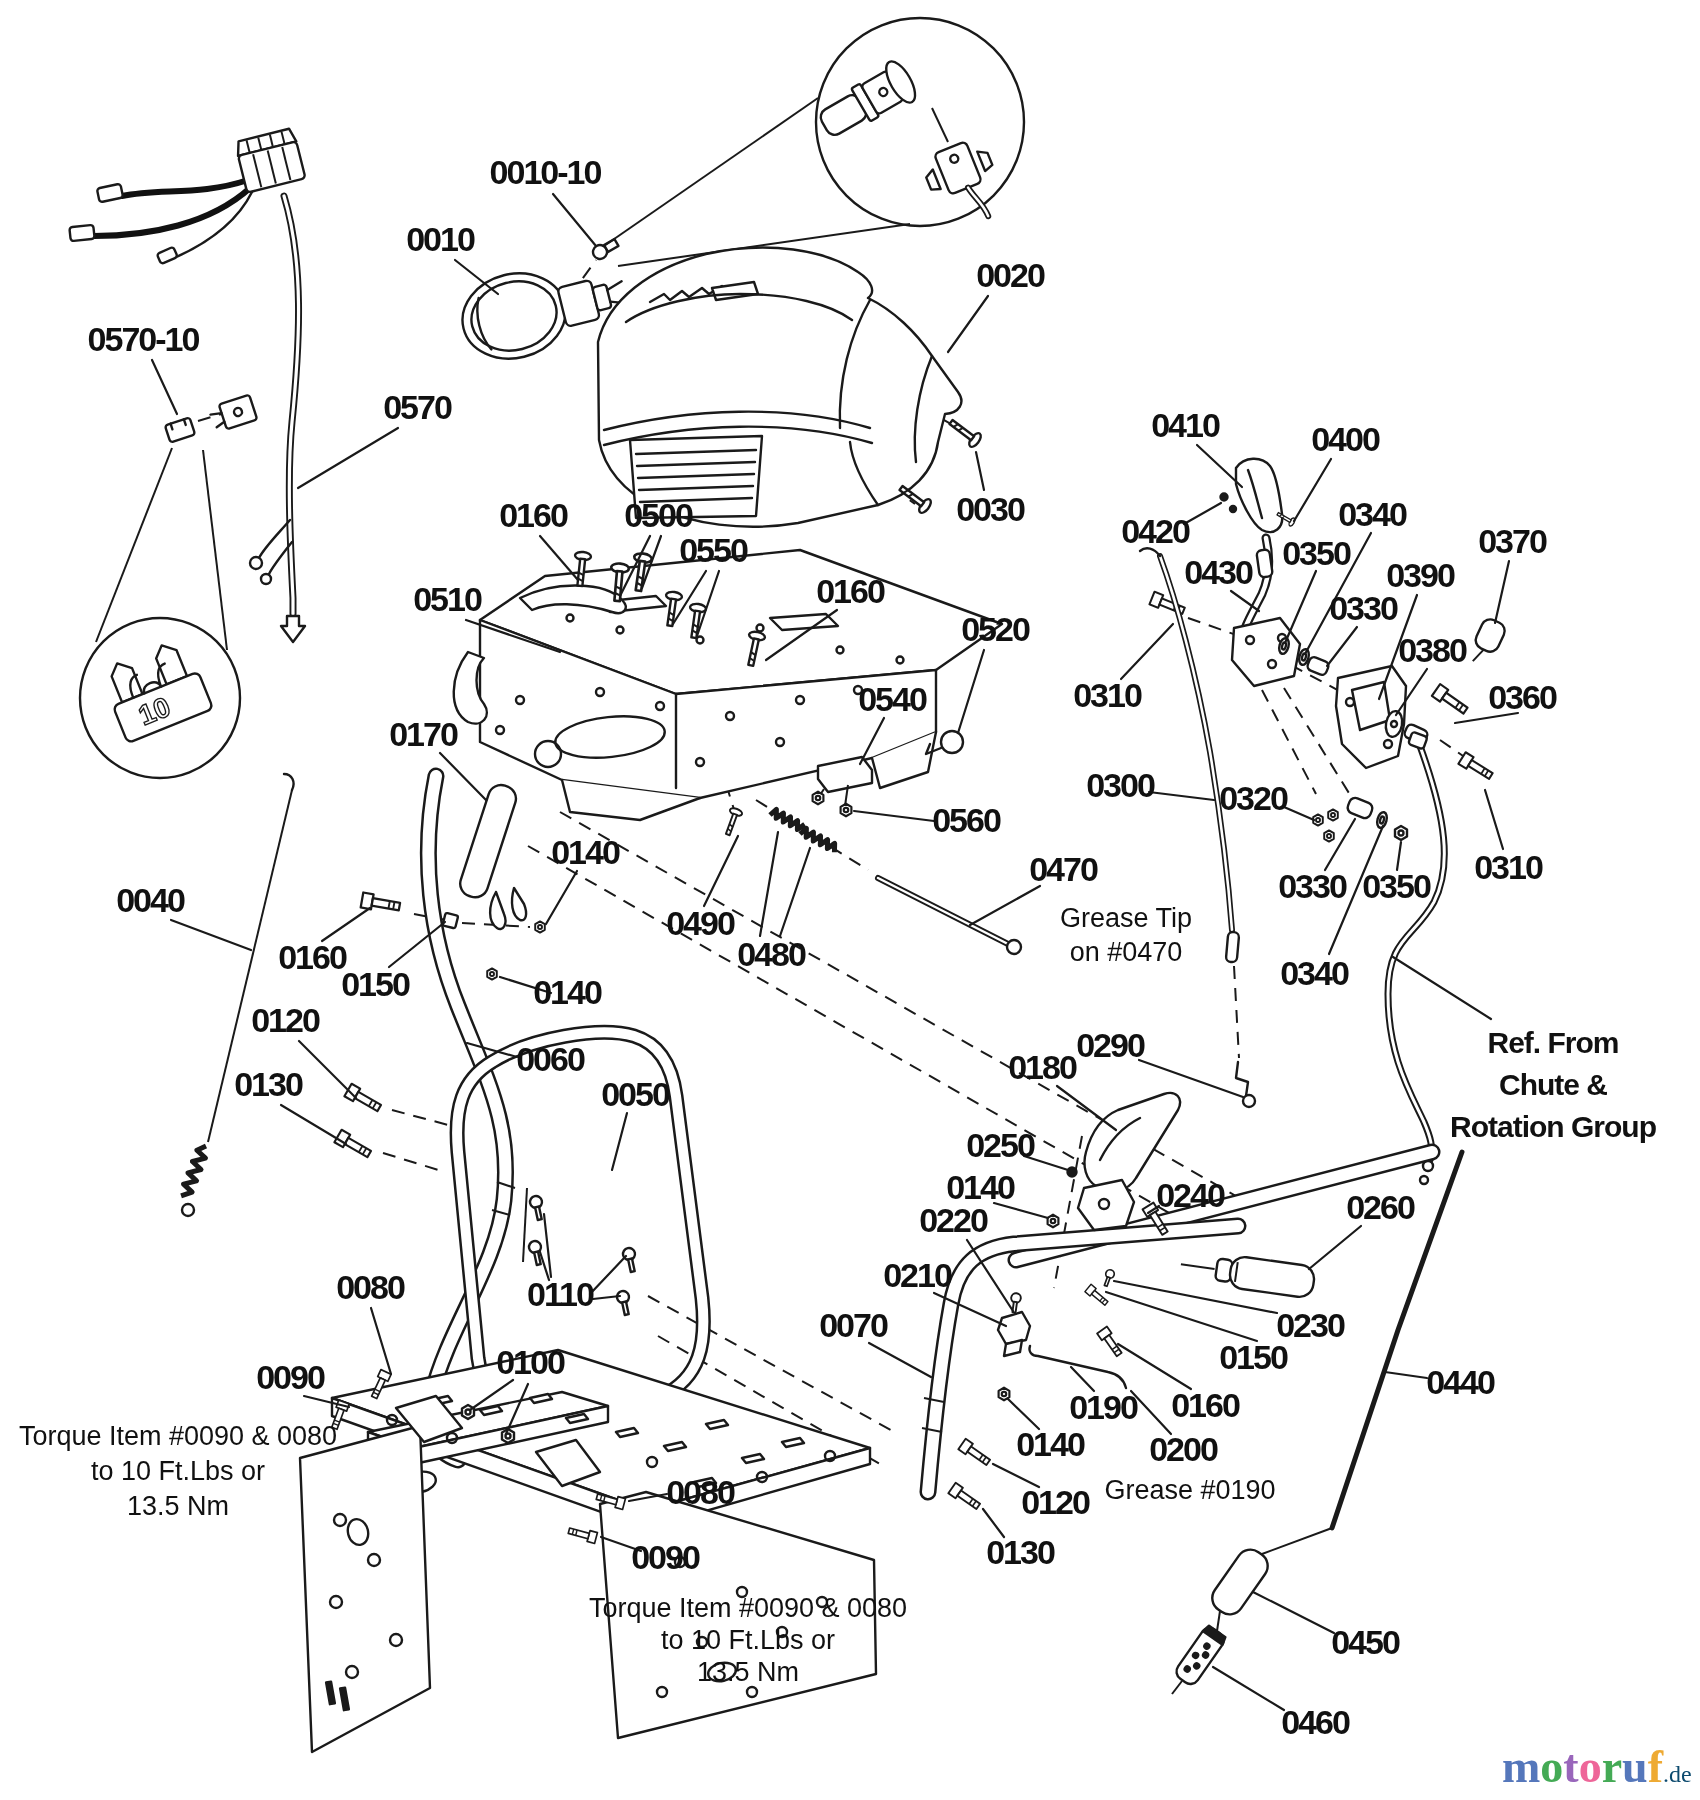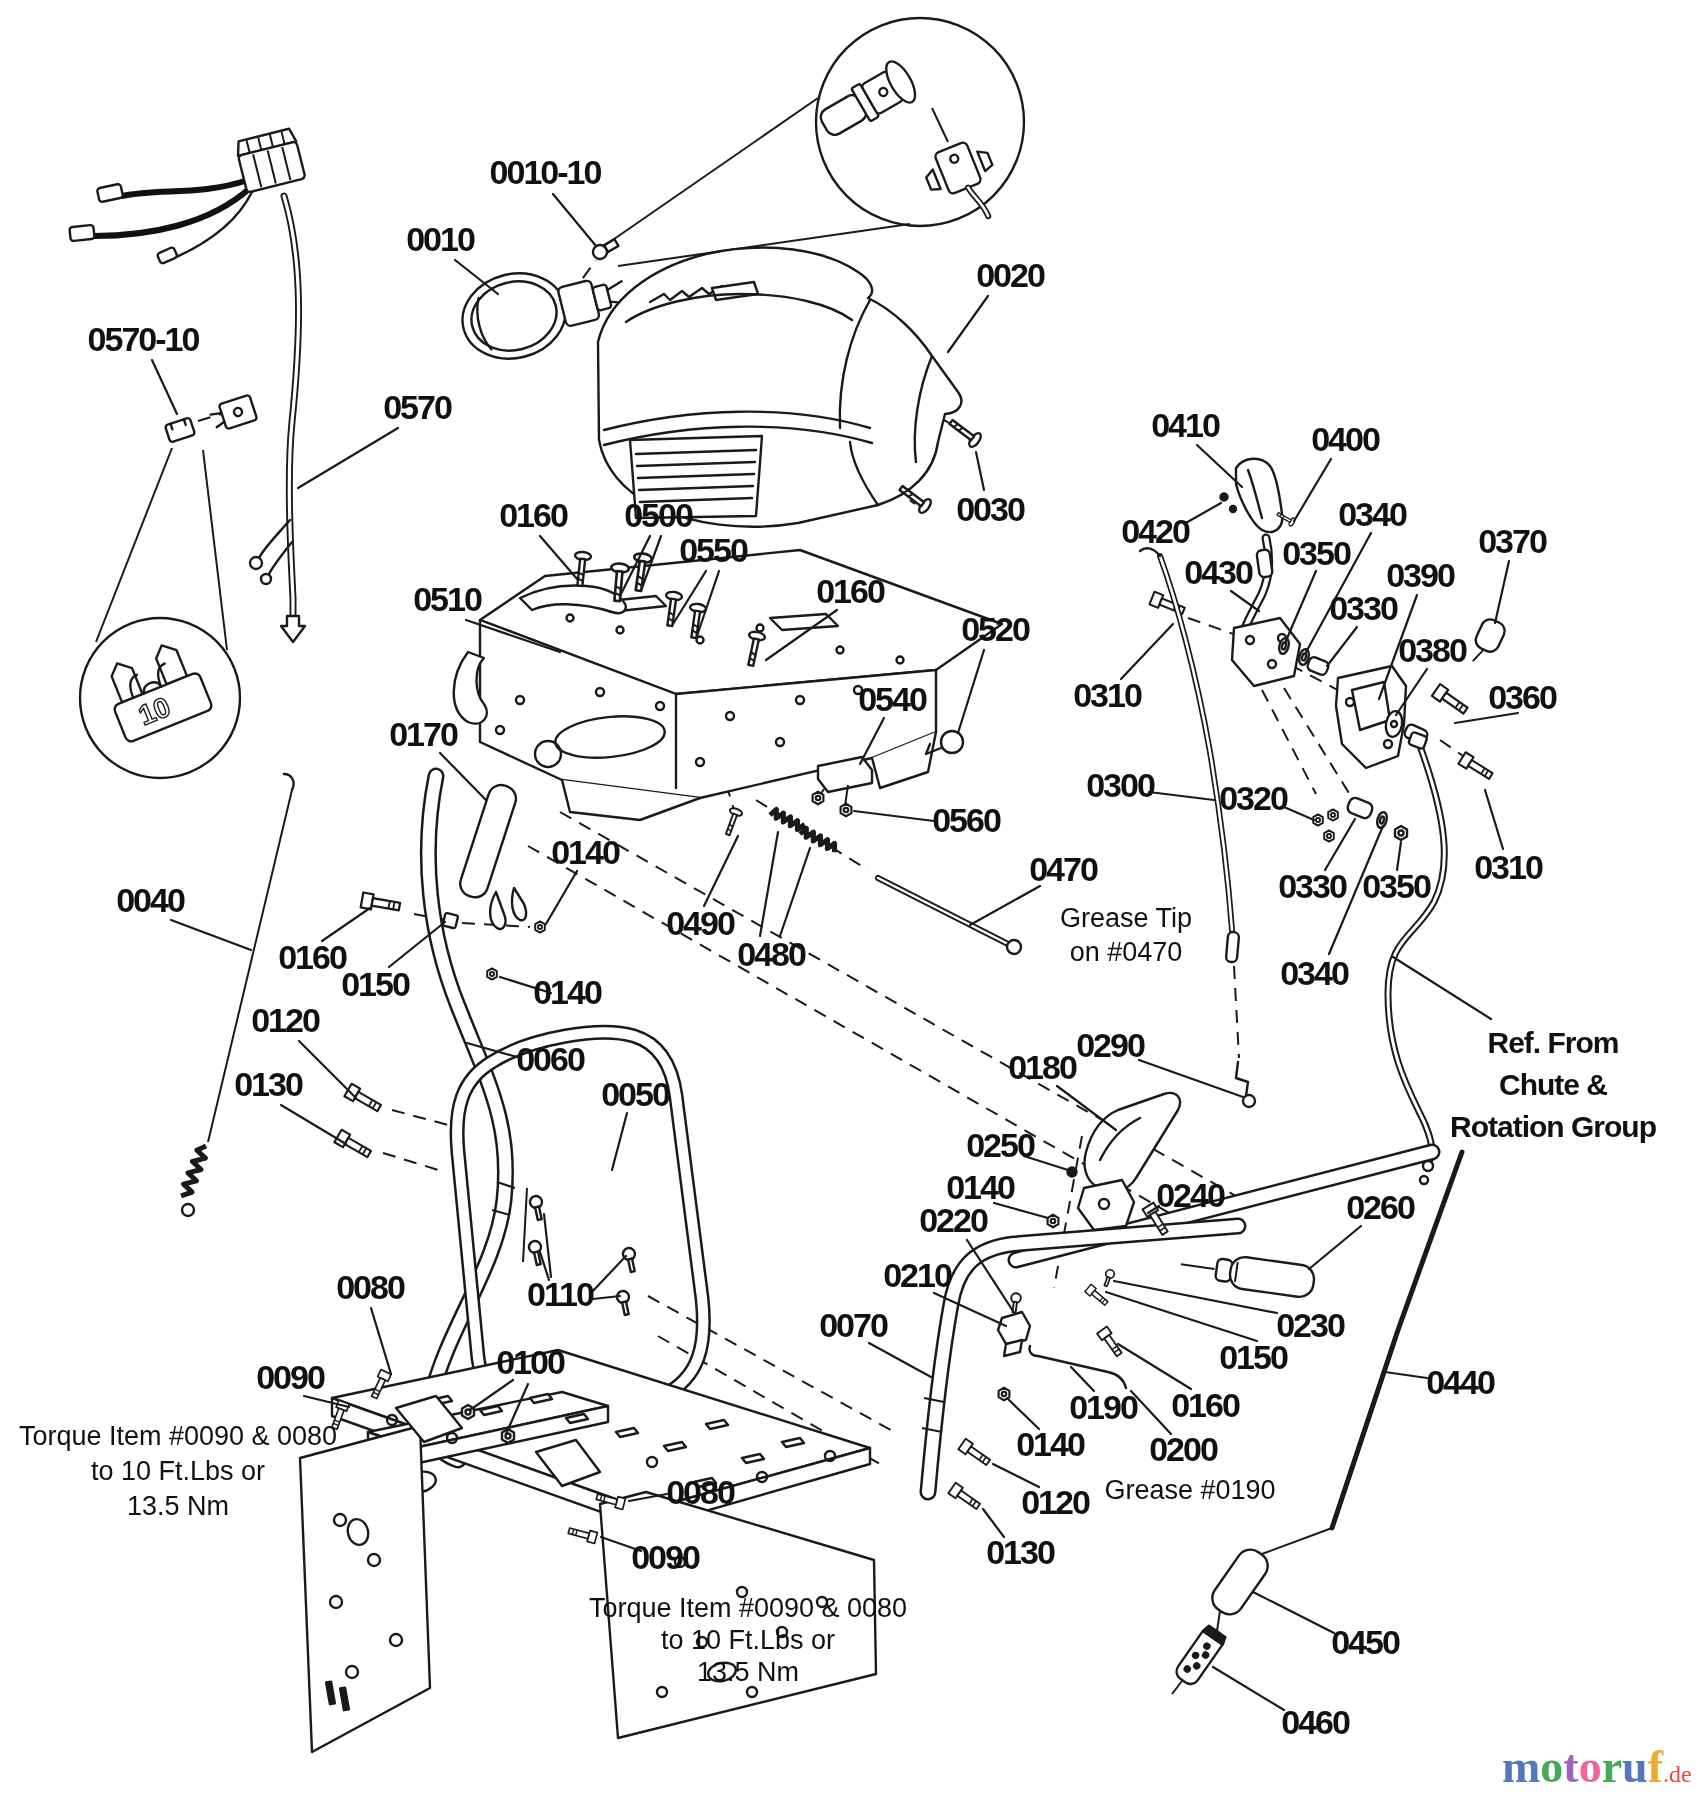--- a/index.html
+++ b/index.html
@@ -19,21 +19,21 @@
   .dash{stroke:#1a1a1a;stroke-width:2;fill:none;stroke-dasharray:13 9;}
   .part-label{font-family:"Liberation Sans",sans-serif;font-weight:bold;font-size:34px;
               letter-spacing:-2px;fill:#111;}
   .anno{font-family:"Liberation Sans",sans-serif;font-size:27px;fill:#111;}
   .anno.bold{font-weight:bold;font-size:30px;letter-spacing:-1px;}
   .fuse-mark{font-family:"Liberation Sans",sans-serif;font-weight:bold;font-size:28px;
              fill:none;stroke:#1a1a1a;stroke-width:1.4;}
   
   .watermark{position:absolute;left:1502px;top:1744px;font-family:"Liberation Serif",serif;
              font-weight:bold;font-size:46px;line-height:46px;white-space:nowrap;}
-  .watermark .tld{font-size:24px;font-weight:normal;color:#ef4444;}
+  .watermark .tld{font-size:24px;font-weight:normal;color:#0c4a6e;}
 </style>
 </head>
 <body>
 
 <div class="page">
 <svg id="diagram-svg" width="1700" height="1800" viewBox="0 0 1700 1800">
 
   <defs>
     <symbol id="sym-bolt" overflow="visible">
       <path class="s" d="M0,-8 L11,-8 L11,8 L0,8 Z"></path>

